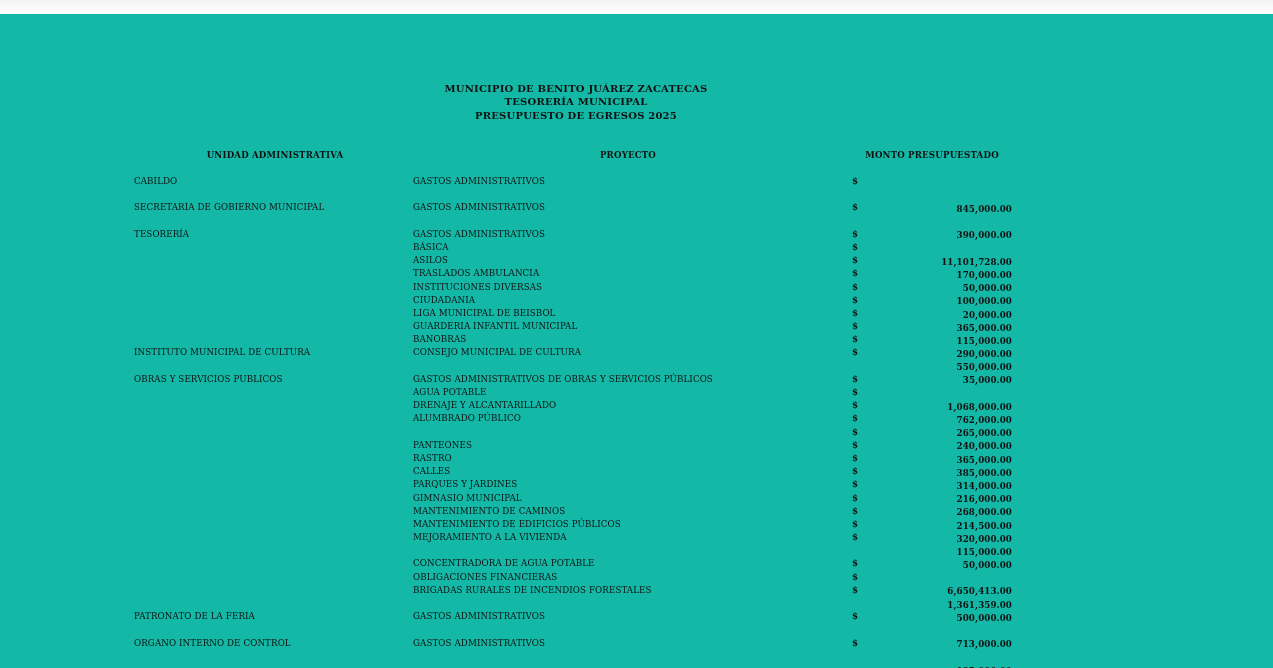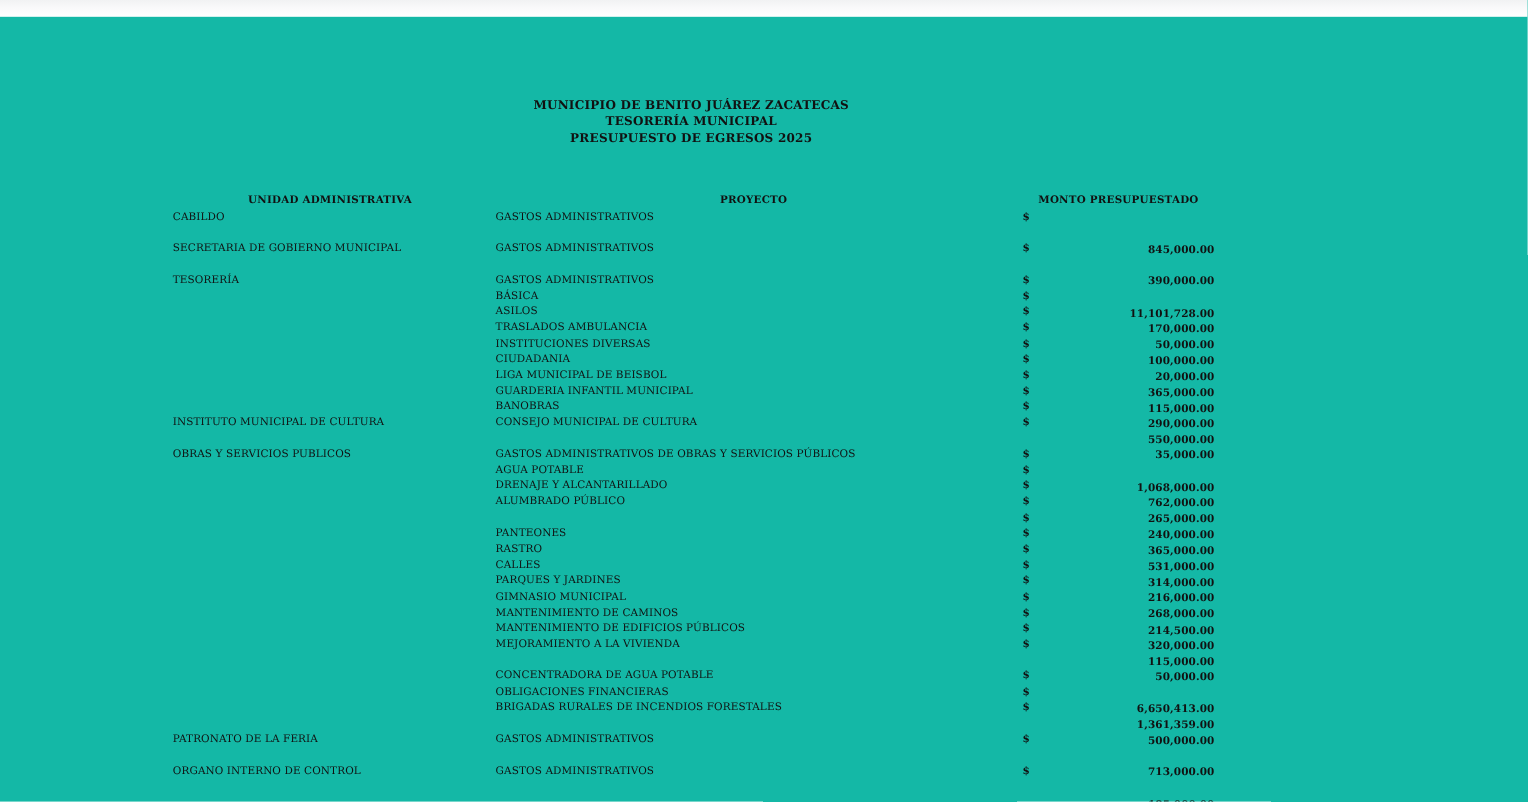--- a/index.html
+++ b/index.html
@@ -19,28 +19,28 @@
   .doc-title {
     position:absolute; top:82px; left:0; width:1152px;
     text-align:center; font-weight:bold;
     font-size:10px; line-height:13.4px; letter-spacing:0.2px;
     white-space:nowrap;
   }
   .col-headers {
     position:absolute; top:150px; left:0; width:100%;
     font-weight:bold; font-size:8.6px; letter-spacing:0.2px;
   }
-  .col-headers span { position:absolute; top:12px; white-space:nowrap;text-align:center; }
+  .col-headers span { position:absolute; top:0; white-space:nowrap;text-align:center; }
   .h-unidad   { left:137px; width:276px; text-align:center; }
   .h-proyecto { left:413px; width:430px; text-align:center; }
   .h-monto    { left:852px; width:160px; text-align:center; }
   .table-body { position:absolute; top:176px; left:0; width:100%; }
   .row { position:relative; height:13.2px; font-size:8.7px; letter-spacing:0.1px; }
   .row span { position:absolute; top:0; line-height:11px; white-space:nowrap; }
-  .c-unidad   { left:144px; }
+  .c-unidad   { left:134px; }
   .c-proyecto { left:413px; }
   .c-dollar   { left:852px; font-weight:bold; }
   .c-monto    { left:872px; width:140px; text-align:right; font-weight:bold;margin-top:28px; }
 </style>
 </head>
 <body>
 
 <div class="page">
   <div class="top-shadow"></div>
 
@@ -158,21 +158,21 @@
   </div>
       <div class="row">
     <span class="c-unidad"></span>
     <span class="c-dollar">$</span>
     <span class="c-monto">365,000.00</span>
   </div>
       <div class="row">
     <span class="c-unidad"></span>
     <span class="c-proyecto">PANTEONES</span>
     <span class="c-dollar">$</span>
-    <span class="c-monto">531,000.00</span>
+    <span class="c-monto">385,000.00</span>
   </div>
       <div class="row">
     <span class="c-unidad"></span>
     <span class="c-proyecto">RASTRO</span>
     <span class="c-dollar">$</span>
     <span class="c-monto">314,000.00</span>
   </div>
       <div class="row">
     <span class="c-unidad"></span>
     <span class="c-proyecto">CALLES</span>

